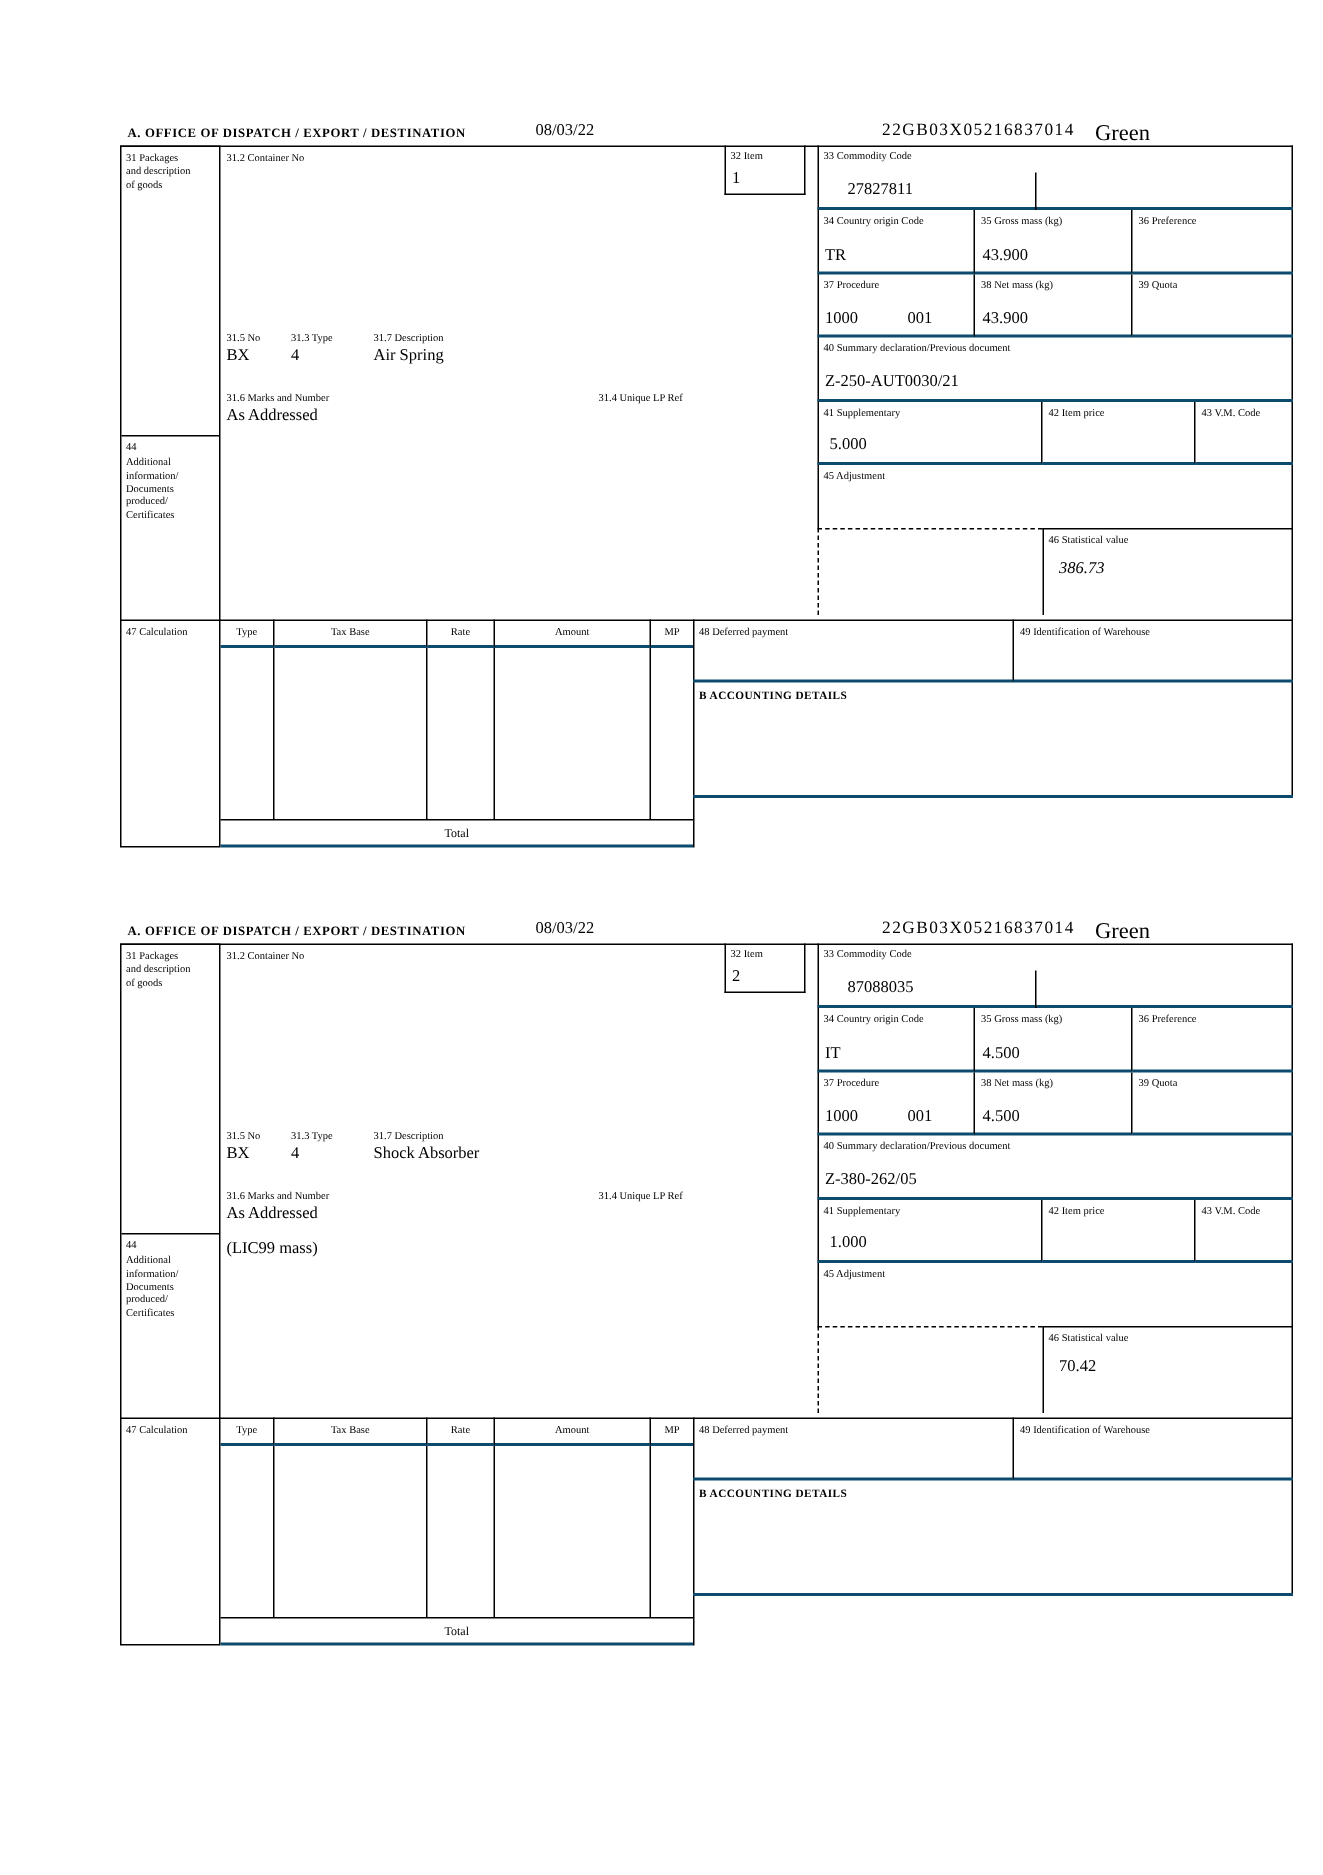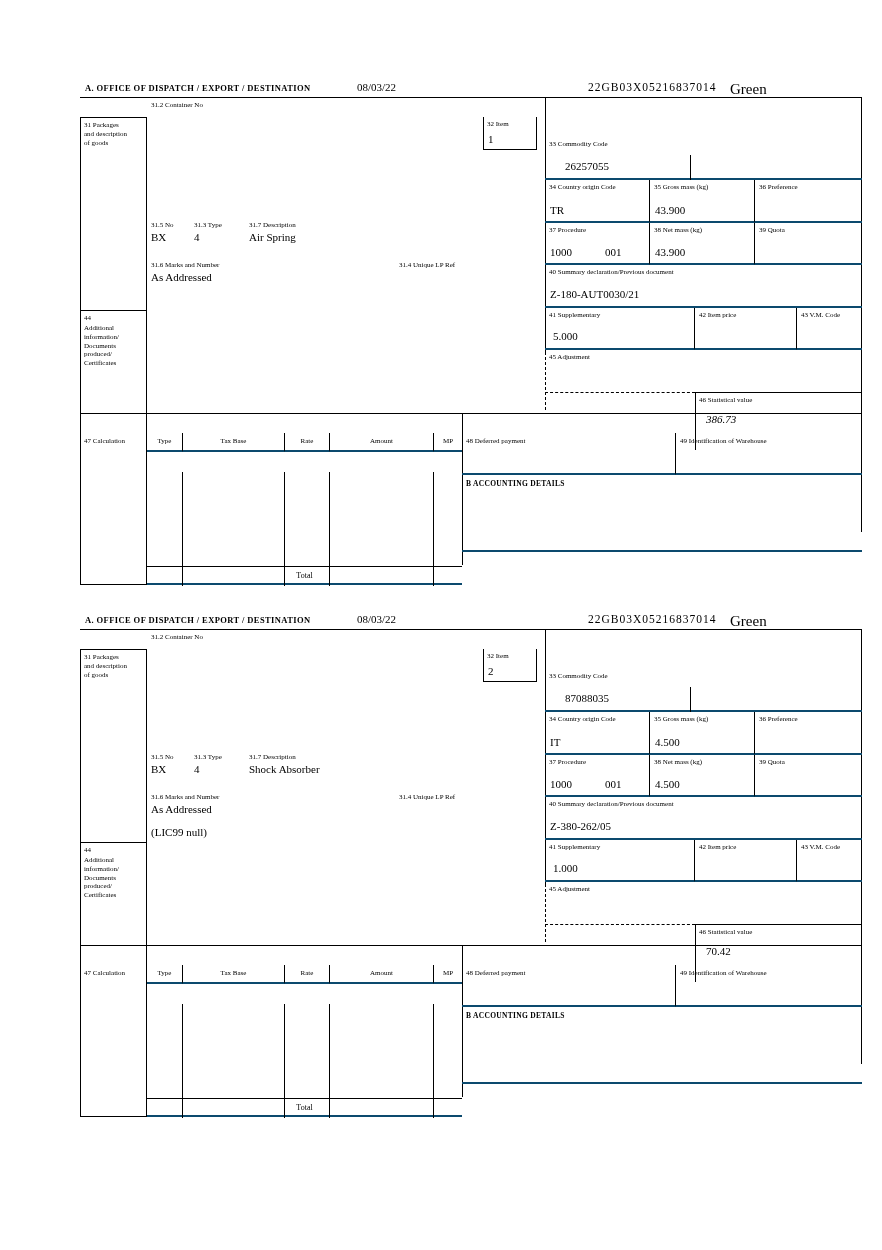--- a/index.html
+++ b/index.html
@@ -14,21 +14,21 @@
   #blocks .block:nth-child(2) { top:612px; }
 
   .hdr-title { position:absolute; left:5px; top:3px; font-size:8.5px; font-weight:bold; letter-spacing:.4px; white-space:nowrap; }
   .hdr-date  { position:absolute; left:277px; top:1px; font-size:11px; white-space:nowrap; }
   .hdr-ref   { position:absolute; left:508px; top:1px; font-size:11.5px; letter-spacing:1px; white-space:nowrap; }
   .hdr-green { position:absolute; left:650px; top:1px; font-size:15px; white-space:nowrap; }
 
   .line  { position:absolute; background:#000; }
   .dashv { position:absolute; width:0; border-left:1px dashed #000; }
 
-  .cell { position:absolute;margin-top:20px; }
+  .cell { position:absolute; }
   .bb { border-bottom:2px solid #0c4a6e; }
   .br { border-right:1px solid #000; }
   .bl { border-left:1px solid #000; }
   .bt { border-top:1px solid #000; }
   .btd{ border-top:1px dashed #000; }
   .ball { border:1px solid #000; }
 
   .cl  { position:absolute; font-size:7px; line-height:1.25; }
   .cv  { position:absolute; font-size:11px; white-space:nowrap; }
   .val { position:absolute; font-size:11px; white-space:nowrap; }
@@ -80,21 +80,21 @@
   <div class="cl" style="left:71px;top:181px;">31.6 Marks and Number</div>
   <div class="cl" style="left:319px;top:181px;">31.4 Unique LP Ref</div>
   <div class="val" style="left:71px;top:191px;">As Addressed</div>
 
   <div class="val" style="left:71px;top:214px;"></div>
 
   <div class="cell" style="left:465px;top:17px;width:317px;height:313px;">
 
     <div class="cell bb" style="left:0;top:0;width:317px;height:43px;">
       <div class="cl" style="left:4px;top:3px;">33 Commodity Code</div>
-      <div class="cv" style="left:20px;bottom:6px;">26257055</div>
+      <div class="cv" style="left:20px;bottom:6px;">27827811</div>
       <div class="line" style="left:145px;top:18px;width:1px;height:25px;"></div>
     </div>
 
     <div class="cell br bb" style="left:0;top:43px;width:105px;height:43px;">
       <div class="cl" style="left:4px;top:3px;">34 Country origin Code</div>
       <div class="cv" style="left:5px;bottom:5px;">TR</div>
     </div>
     <div class="cell br bb" style="left:105px;top:43px;width:105px;height:43px;">
       <div class="cl" style="left:4px;top:3px;">35 Gross mass (kg)</div>
       <div class="cv" style="left:5px;bottom:5px;">43.900</div>
@@ -111,21 +111,21 @@
     <div class="cell br bb" style="left:105px;top:86px;width:105px;height:42px;">
       <div class="cl" style="left:4px;top:3px;">38 Net mass (kg)</div>
       <div class="cv" style="left:5px;bottom:5px;">43.900</div>
     </div>
     <div class="cell bb" style="left:210px;top:86px;width:107px;height:42px;">
       <div class="cl" style="left:4px;top:3px;">39 Quota</div>
     </div>
 
     <div class="cell bb" style="left:0;top:128px;width:317px;height:43px;">
       <div class="cl" style="left:4px;top:3px;">40 Summary declaration/Previous document</div>
-      <div class="cv" style="left:5px;bottom:6px;">Z-180-AUT0030/21</div>
+      <div class="cv" style="left:5px;bottom:6px;">Z-250-AUT0030/21</div>
     </div>
 
     <div class="cell br bb" style="left:0;top:171px;width:150px;height:42px;">
       <div class="cl" style="left:4px;top:3px;">41 Supplementary</div>
       <div class="cv" style="left:8px;bottom:6px;">5.000</div>
     </div>
     <div class="cell br bb" style="left:150px;top:171px;width:102px;height:42px;">
       <div class="cl" style="left:4px;top:3px;">42 Item price</div>
     </div>
     <div class="cell bb" style="left:252px;top:171px;width:65px;height:42px;">
@@ -203,21 +203,21 @@
   <div class="cl" style="left:114px;top:141px;">31.3 Type</div>
   <div class="cl" style="left:169px;top:141px;">31.7 Description</div>
   <div class="val" style="left:71px;top:151px;">BX</div>
   <div class="val" style="left:114px;top:151px;">4</div>
   <div class="val" style="left:169px;top:151px;">Shock Absorber</div>
 
   <div class="cl" style="left:71px;top:181px;">31.6 Marks and Number</div>
   <div class="cl" style="left:319px;top:181px;">31.4 Unique LP Ref</div>
   <div class="val" style="left:71px;top:191px;">As Addressed</div>
 
-  <div class="val" style="left:71px;top:214px;">(LIC99 null)</div>
+  <div class="val" style="left:71px;top:214px;">(LIC99 mass)</div>
 
   <div class="cell" style="left:465px;top:17px;width:317px;height:313px;">
 
     <div class="cell bb" style="left:0;top:0;width:317px;height:43px;">
       <div class="cl" style="left:4px;top:3px;">33 Commodity Code</div>
       <div class="cv" style="left:20px;bottom:6px;">87088035</div>
       <div class="line" style="left:145px;top:18px;width:1px;height:25px;"></div>
     </div>
 
     <div class="cell br bb" style="left:0;top:43px;width:105px;height:43px;">

